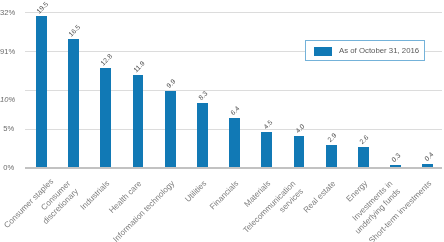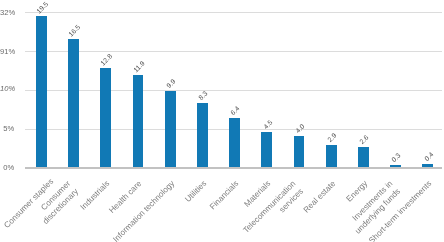--- a/index.html
+++ b/index.html
@@ -16,26 +16,30 @@
   .xlabel{position:absolute;color:#7d7d7d;font-size:8.2px;white-space:nowrap;
           transform-origin:100% 0%;transform:rotate(-45deg);text-align:right;line-height:10.6px;}
   #legend{position:absolute;border:1px solid #74b2d9;background:#fff;box-sizing:border-box;z-index:5;}
   #legend .swatch{position:absolute;}
   #legend .ltext{position:absolute;color:#5a5a5a;font-size:7.8px;line-height:9px;white-space:nowrap;}
 </style>
 </head>
 <body>
 
 <div id="chart">
+  <div id="legend" style="left: 305.3px; top: 40.1px; width: 119.5px; height: 20.7px; border-color: rgb(116, 178, 217);">
+    <span class="swatch" style="left: 7.8px; top: 5.9px; width: 17.8px; height: 8.6px; background: rgb(17, 121, 181);"></span>
+    <span class="ltext" style="left: 32.7px; top: 5.2px; color: rgb(90, 90, 90);">As of October 31, 2016</span>
+  </div>
 <div class="axisline" style="left: 24.7px; width: 416.9px; top: 167.4px; background: rgb(194, 194, 194);"></div>
     <div class="ytick" style="top: 163.3px; color: rgb(106, 106, 106);">0%</div>
     <div class="gridline" style="left: 24.7px; width: 416.9px; top: 128.575px; background: rgb(220, 220, 220);"></div>
     <div class="ytick" style="top: 124.475px; color: rgb(106, 106, 106);">5%</div>
     <div class="gridline" style="left: 24.7px; width: 416.9px; top: 89.75px; background: rgb(220, 220, 220);"></div>
-    <div class="ytick" style="top: 84px; color: rgb(106, 106, 106); font-style: italic;">10%</div>
+    <div class="ytick" style="top: 95px; color: rgb(106, 106, 106); font-style: italic;">10%</div>
     <div class="gridline" style="left: 24.7px; width: 416.9px; top: 50.925px; background: rgb(220, 220, 220);"></div>
     <div class="ytick" style="top: 46.825px; color: rgb(106, 106, 106);">91%</div>
     <div class="gridline" style="left: 24.7px; width: 416.9px; top: 12.1px; background: rgb(220, 220, 220);"></div>
     <div class="ytick" style="top: 8px; color: rgb(106, 106, 106);">32%</div>
     <div class="bar" style="left: 36.05px; width: 10.7px; top: 15.9825px; height: 151.417px; background: rgb(17, 121, 181);"></div>
     <div class="vlabel" style="color: rgb(79, 79, 79); left: 34.9461px; top: 4.06981px; width: 14.3079px; height: 7px;">19.5</div>
     <div class="xlabel" style="left: -151.1px; width: 200px; top: 176.8px; color: rgb(125, 125, 125);">Consumer staples</div>
     <div class="bar" style="left: 68.25px; width: 10.7px; top: 39.2775px; height: 128.123px; background: rgb(17, 121, 181);"></div>
     <div class="vlabel" style="color: rgb(79, 79, 79); left: 67.1461px; top: 27.3648px; width: 14.3079px; height: 7px;">16.5</div>
     <div class="xlabel" style="left: -134.5px; width: 200px; top: 179.4px; color: rgb(125, 125, 125);">Consumer<br>discretionary</div>

